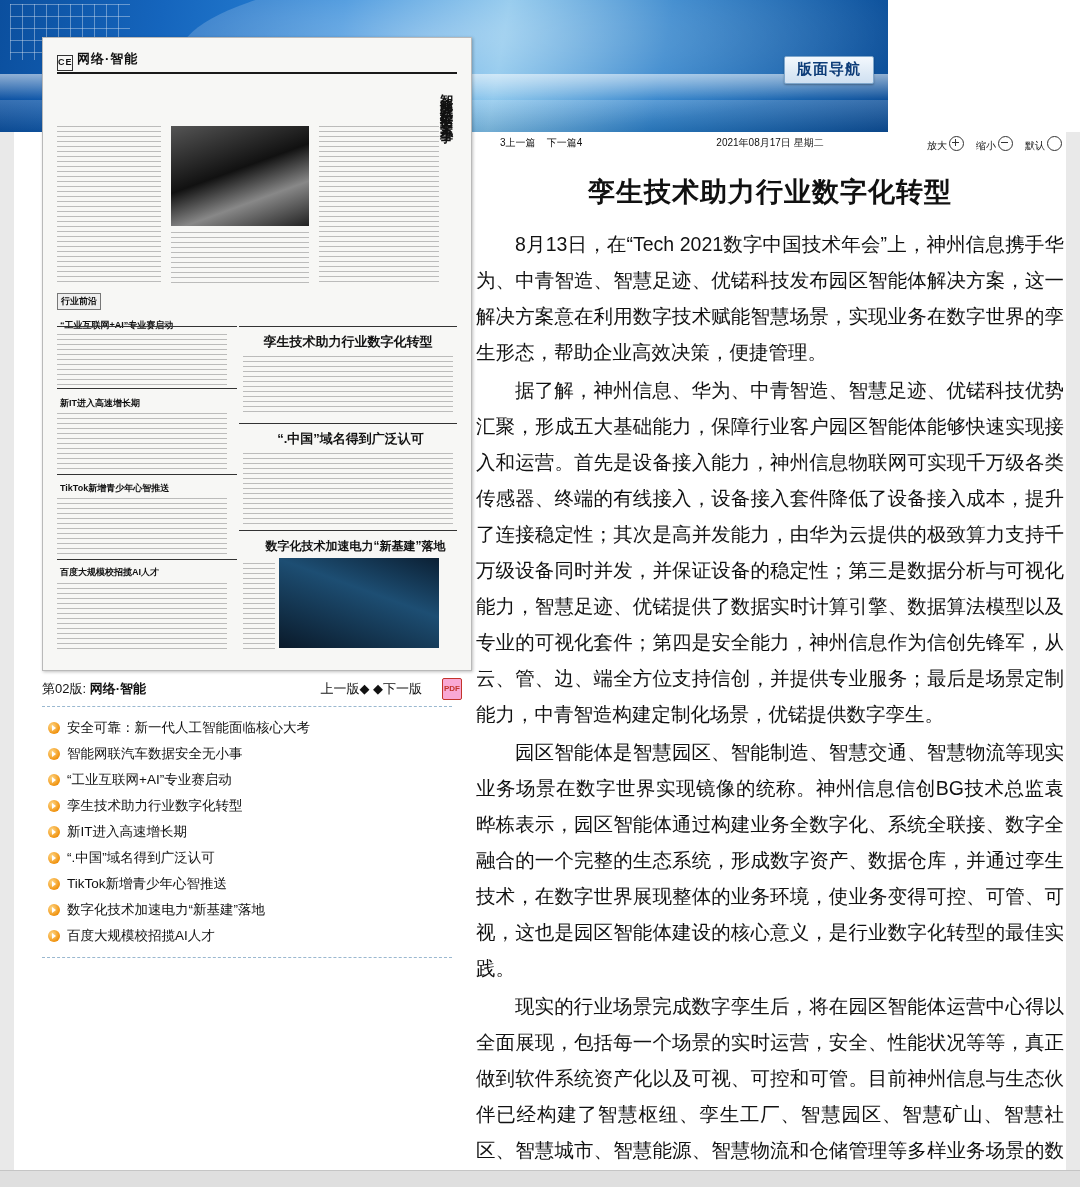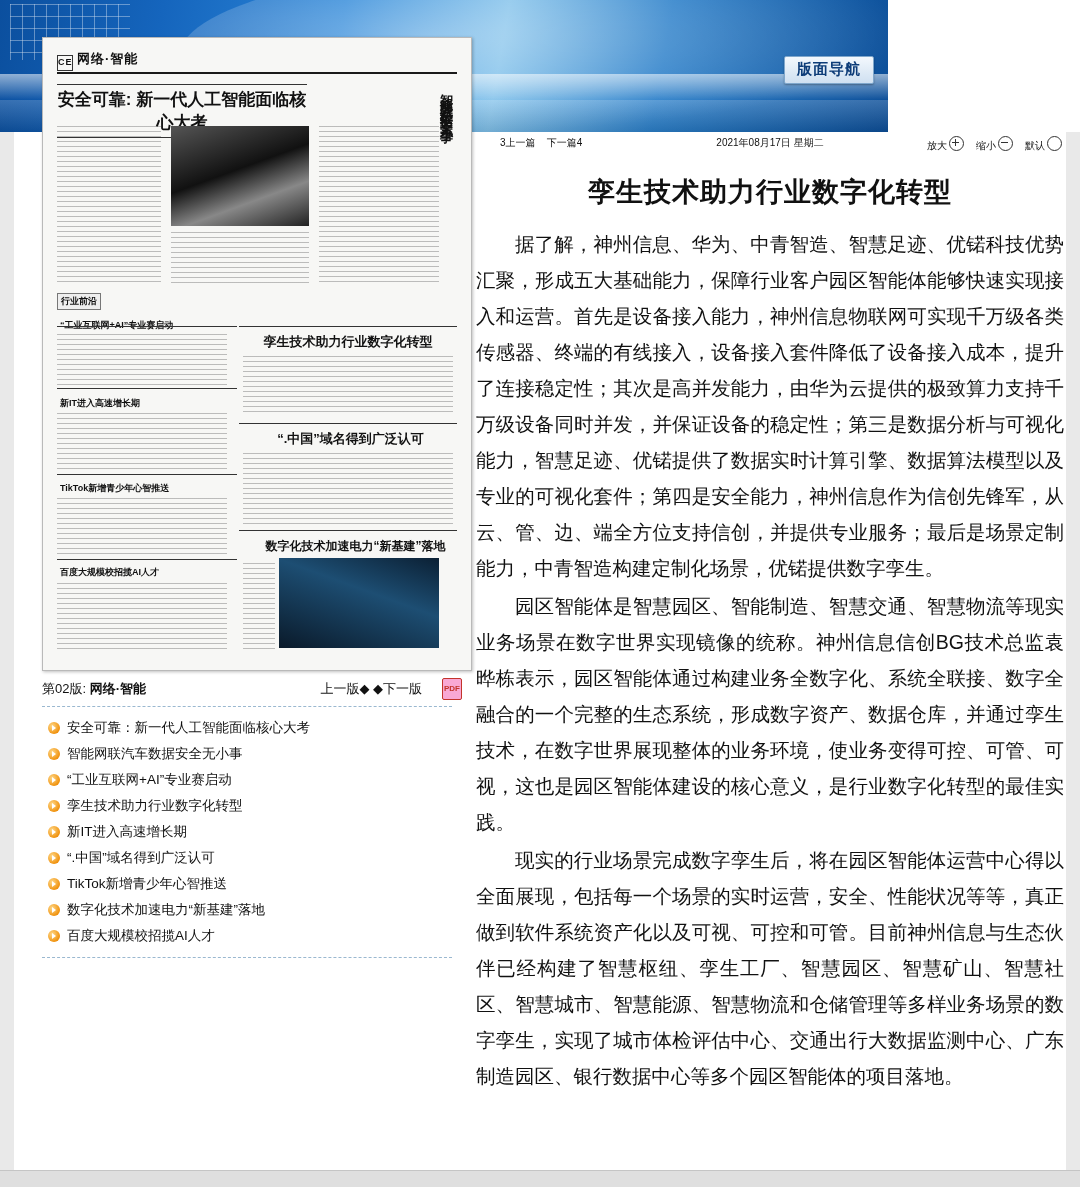--- a/index.html
+++ b/index.html
@@ -288,21 +288,20 @@
 
 <div class="left-col">
 
   <div class="page-image">
     <div class="np-head">
       <span class="np-logo">
         <span class="sq">CE</span><span>网络·智能</span>
       </span>
     </div>
 
-    <div class="np-title1">安全可靠: 新一代人工智能面临核心大考</div>
     <div class="np-side-vert">智能网联汽车数据安全无小事</div>
 
     <div class="np-photo"></div>
     <div class="np-photo2"></div>
 
     <div class="np-title2">孪生技术助力行业数字化转型</div>
     <div class="np-title3">“.中国”域名得到广泛认可</div>
     <div class="np-title4">数字化技术加速电力“新基建”落地</div>
 
     <div class="np-sub" style="left:14px; top:255px;">行业前沿</div>
@@ -394,20 +393,21 @@
     <span class="tb-zoom">
       <span><span>放大</span><i class="zoom-ico plus"></i></span>
       <span><span>缩小</span><i class="zoom-ico minus"></i></span>
       <span><span>默认</span><i class="zoom-ico"></i></span>
     </span>
   </div>
 
   <h1 class="art-title">孪生技术助力行业数字化转型</h1>
 
   <div class="art-body">
+    <p>8月13日，在“Tech 2021数字中国技术年会”上，神州信息携手华为、中青智造、智慧足迹、优锘科技发布园区智能体解决方案，这一解决方案意在利用数字技术赋能智慧场景，实现业务在数字世界的孪生形态，帮助企业高效决策，便捷管理。</p>
     <p>据了解，神州信息、华为、中青智造、智慧足迹、优锘科技优势汇聚，形成五大基础能力，保障行业客户园区智能体能够快速实现接入和运营。首先是设备接入能力，神州信息物联网可实现千万级各类传感器、终端的有线接入，设备接入套件降低了设备接入成本，提升了连接稳定性；其次是高并发能力，由华为云提供的极致算力支持千万级设备同时并发，并保证设备的稳定性；第三是数据分析与可视化能力，智慧足迹、优锘提供了数据实时计算引擎、数据算法模型以及专业的可视化套件；第四是安全能力，神州信息作为信创先锋军，从云、管、边、端全方位支持信创，并提供专业服务；最后是场景定制能力，中青智造构建定制化场景，优锘提供数字孪生。</p>
     <p>园区智能体是智慧园区、智能制造、智慧交通、智慧物流等现实业务场景在数字世界实现镜像的统称。神州信息信创BG技术总监袁晔栋表示，园区智能体通过构建业务全数字化、系统全联接、数字全融合的一个完整的生态系统，形成数字资产、数据仓库，并通过孪生技术，在数字世界展现整体的业务环境，使业务变得可控、可管、可视，这也是园区智能体建设的核心意义，是行业数字化转型的最佳实践。</p>
     <p>现实的行业场景完成数字孪生后，将在园区智能体运营中心得以全面展现，包括每一个场景的实时运营，安全、性能状况等等，真正做到软件系统资产化以及可视、可控和可管。目前神州信息与生态伙伴已经构建了智慧枢纽、孪生工厂、智慧园区、智慧矿山、智慧社区、智慧城市、智慧能源、智慧物流和仓储管理等多样业务场景的数字孪生，实现了城市体检评估中心、交通出行大数据监测中心、广东制造园区、银行数据中心等多个园区智能体的项目落地。</p>
   </div>
 
 </div>
 
 <div class="bottom-strip"></div>
 
 </body></html>

